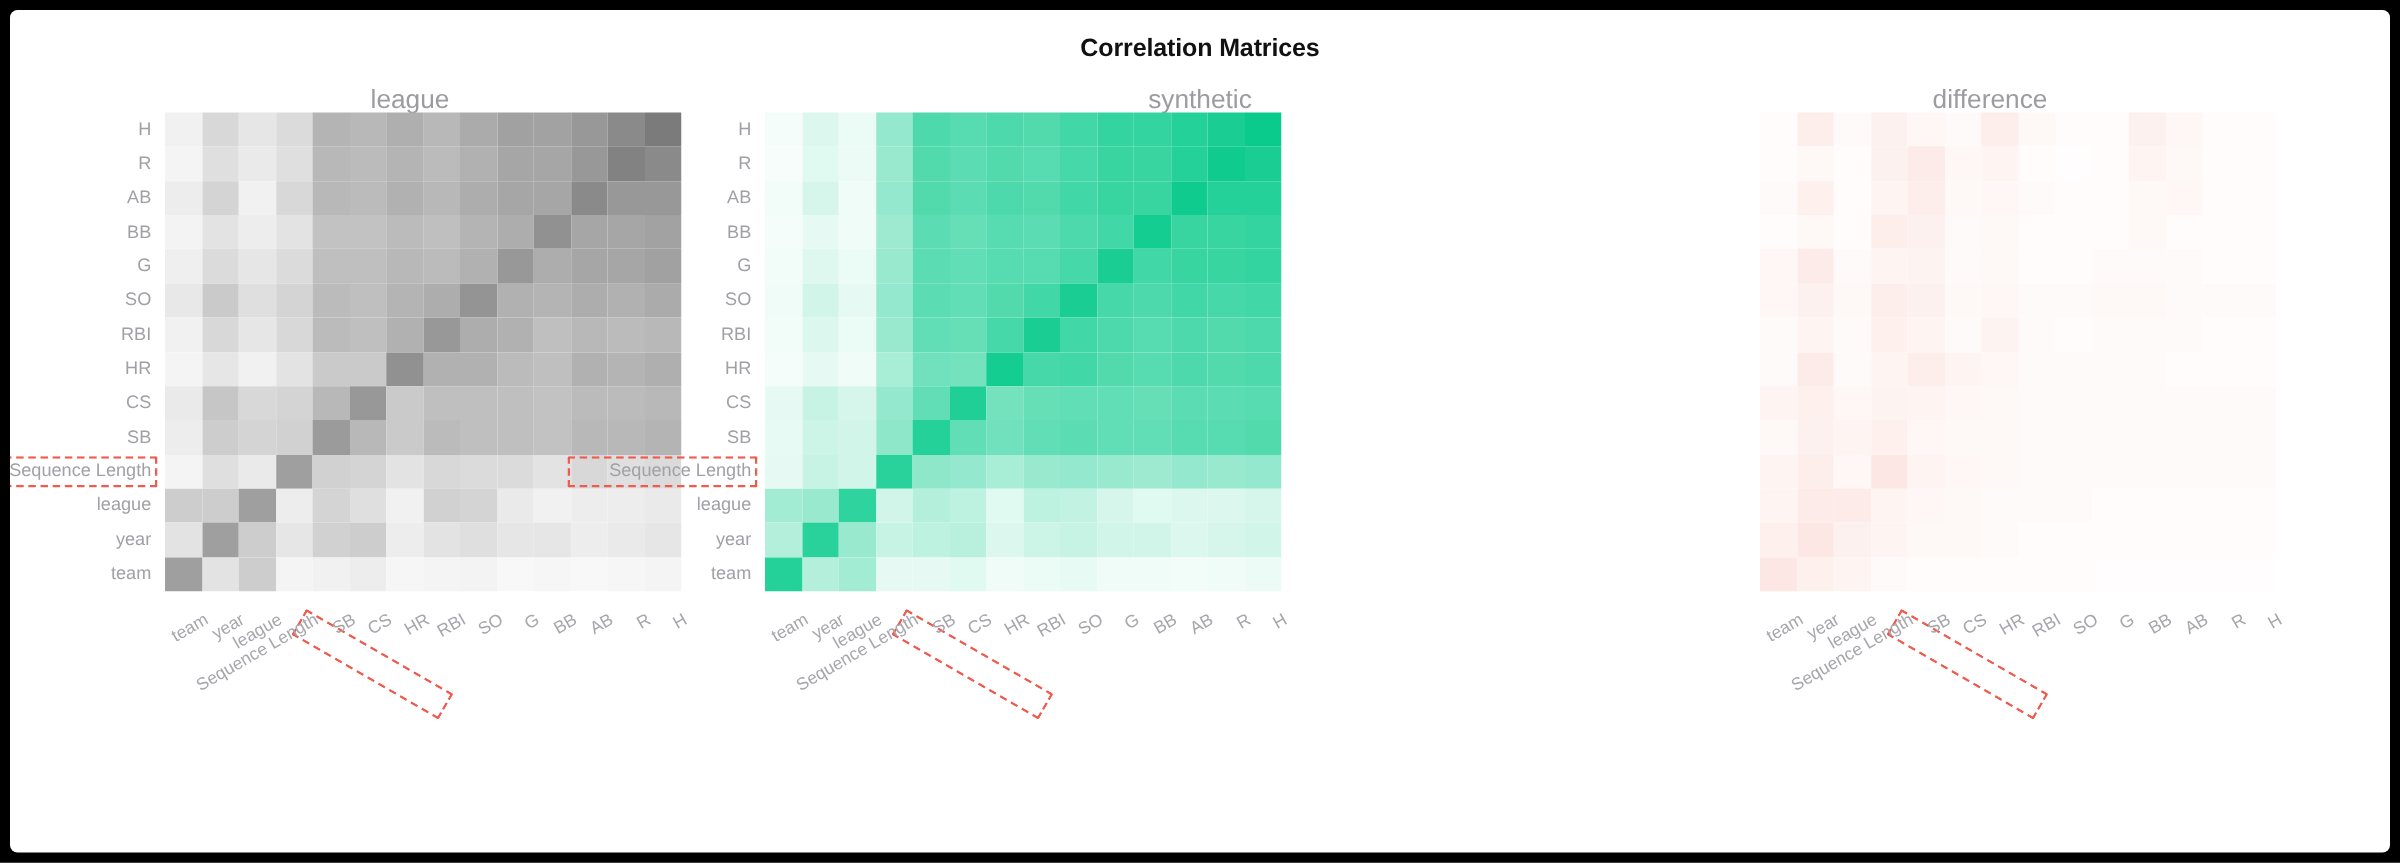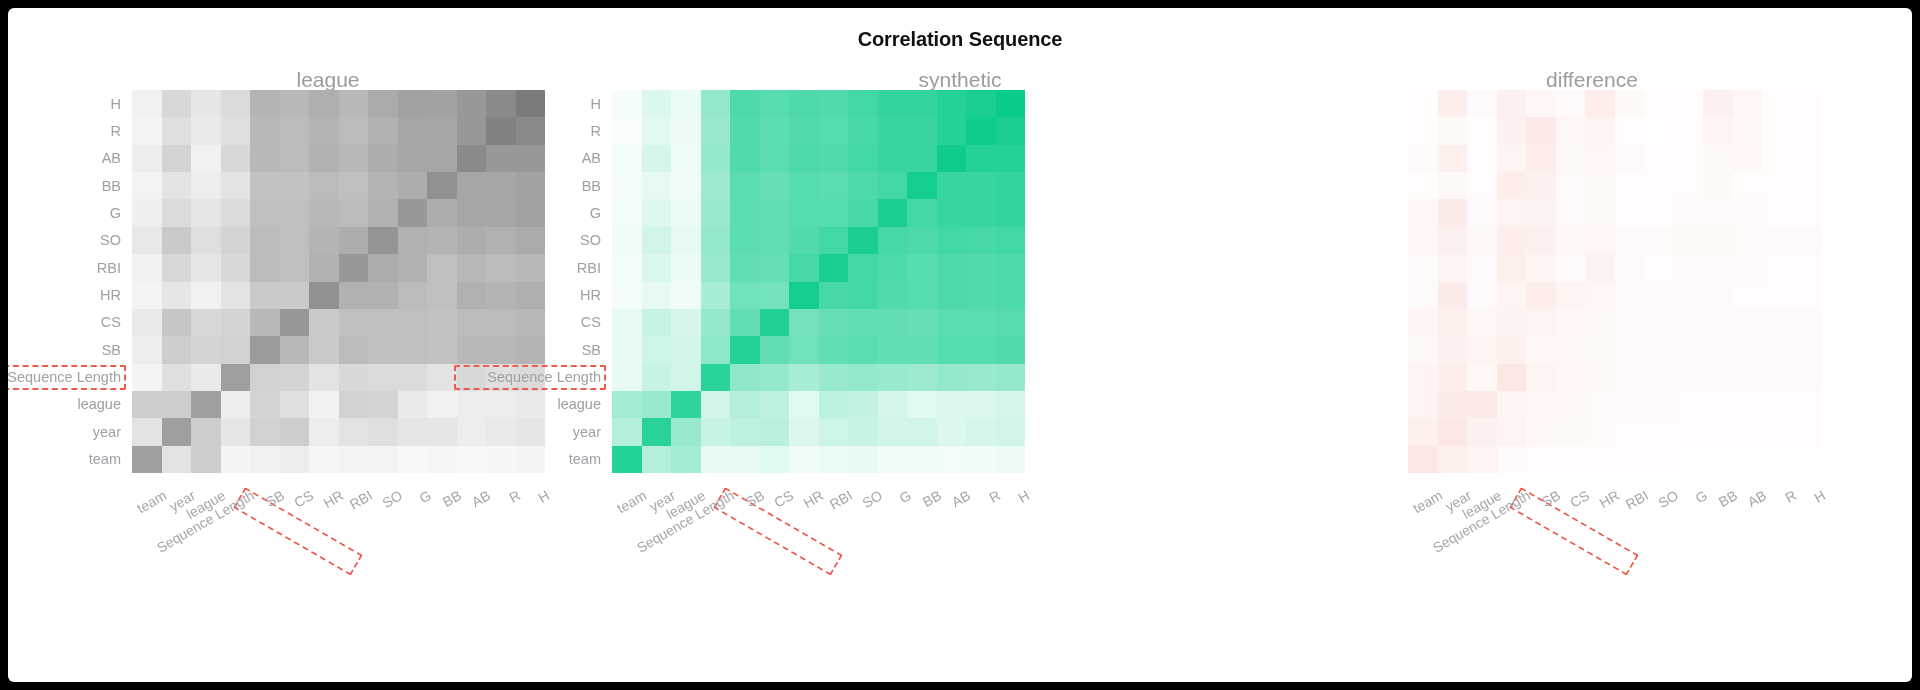--- a/index.html
+++ b/index.html
@@ -102,21 +102,21 @@
     box-sizing: border-box;
     transform-origin: left top;
     pointer-events: none;
   }
 </style>
 </head>
 <body>
 
 <div id="figure-root">
 
-  <div id="figure-title">Correlation Sequence</div>
+  <div id="figure-title">Correlation Matrices</div>
 
   <div class="panel" id="panel-0" style="left:0px; width:640px;">
     <div class="panel-title">league</div>
   </div>
 
   <div class="panel" id="panel-2" style="left:1264px; width:640px;">
     <div class="panel-title">difference</div>
   </div>
 
   <div class="panel" id="panel-1" style="left:632px; width:640px;">

